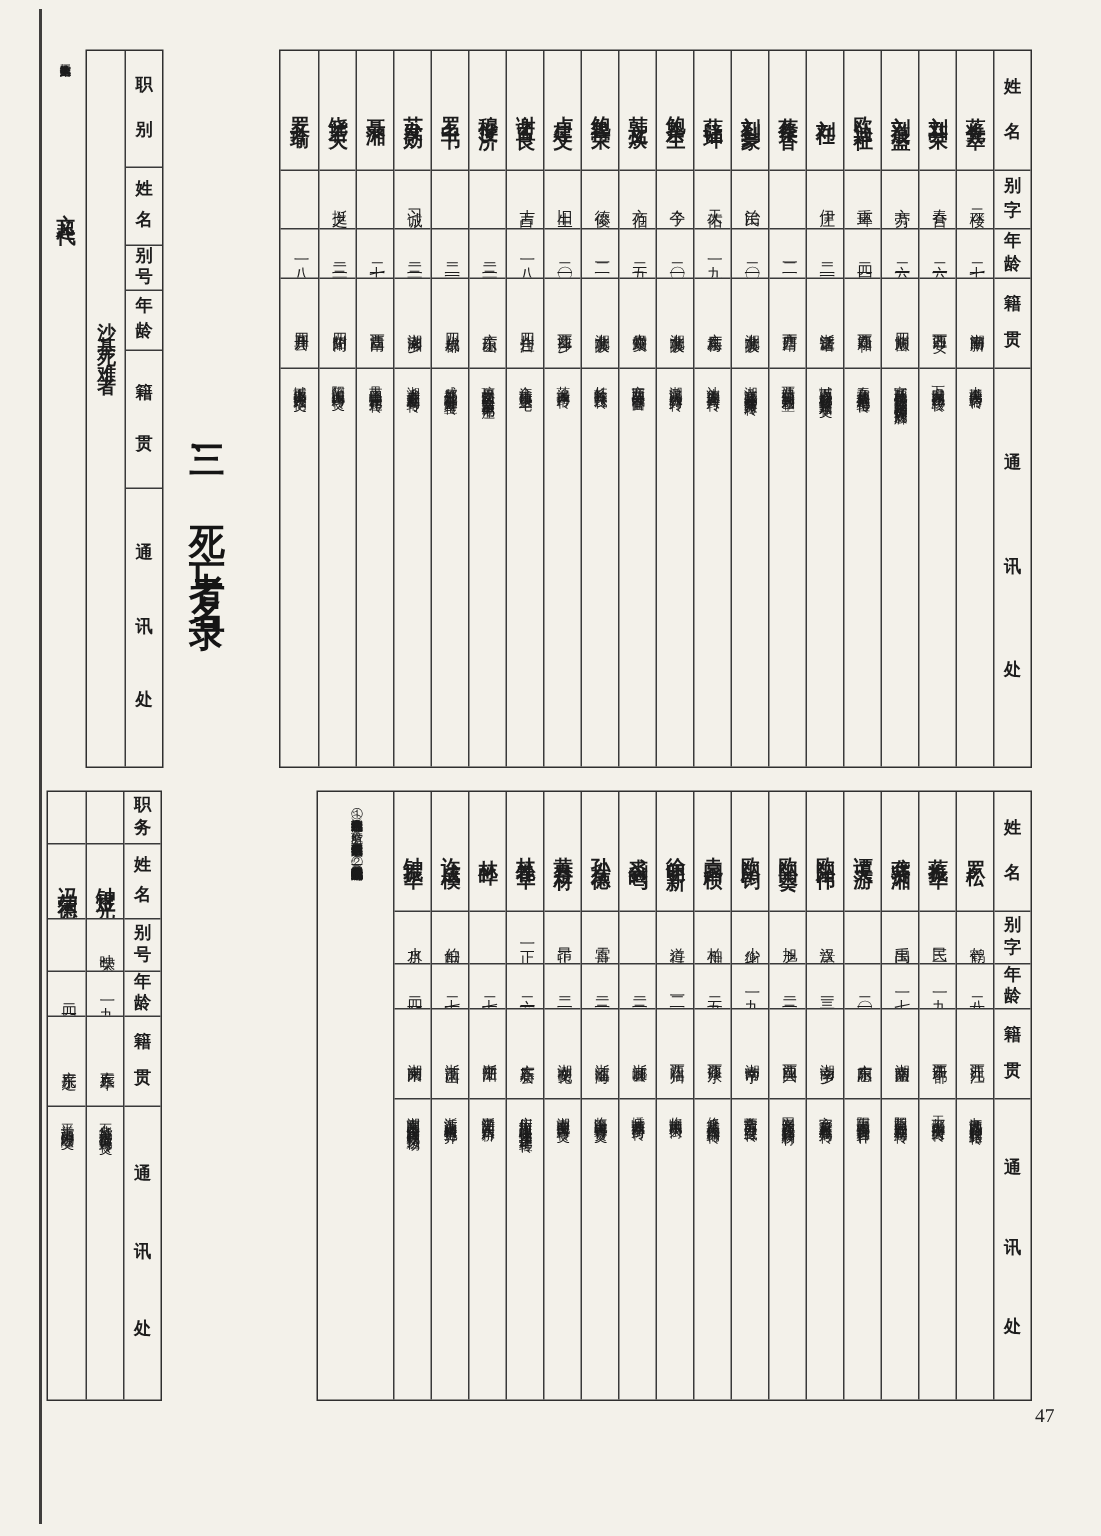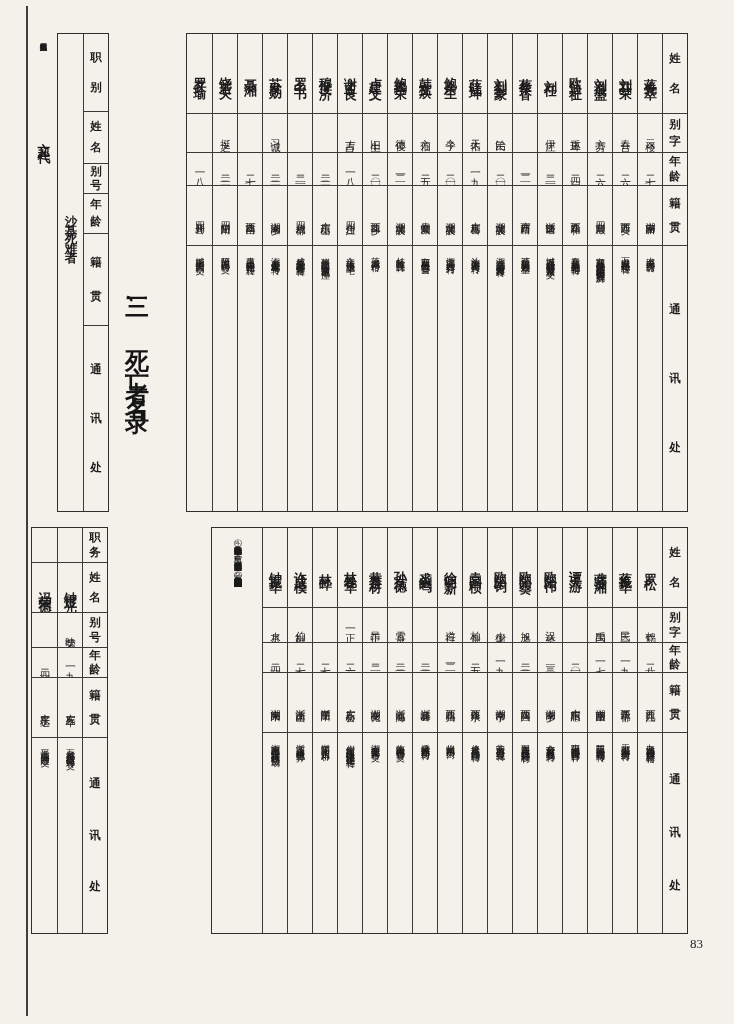--- a/index.html
+++ b/index.html
@@ -872,14 +872,14 @@
           <span class="vt addr">湖南耒阳县钟氏宗祠代收交同仁场</span>
         </div>
       </div>
       <div class="col person notecol">
         <div class="cell c0 full top">
           <span class="vt note">①本期各学生中凡注有（政治训练班）、（航空班）、（留俄）等字样者系分别调入各该班之同学。②所列各生系民国十四年中央军事政治学校第五期补入之同学卒于一九二八年七月二十一日以前者附录于此以资纪念。</span>
         </div>
       </div>
     </div>
 
-  <div class="pagenum">83</div>
+  <div class="pagenum">47</div>
 </div>
 
 </body></html>

